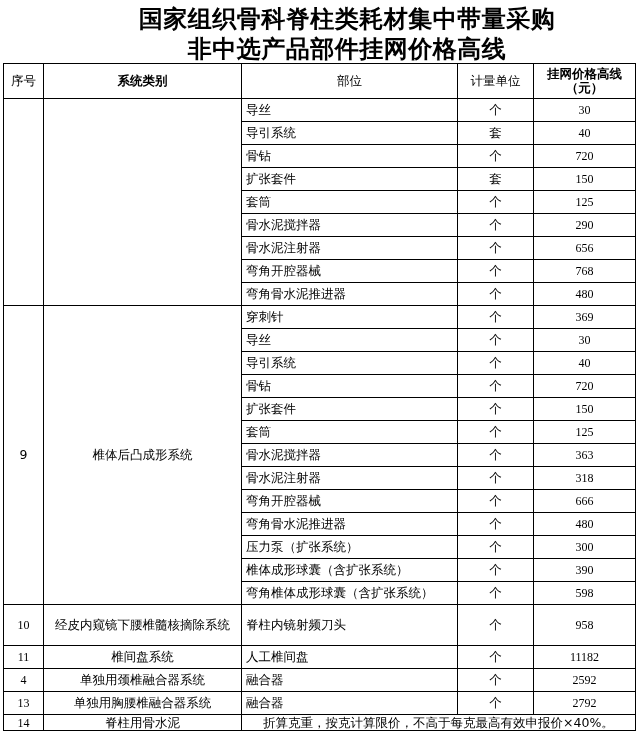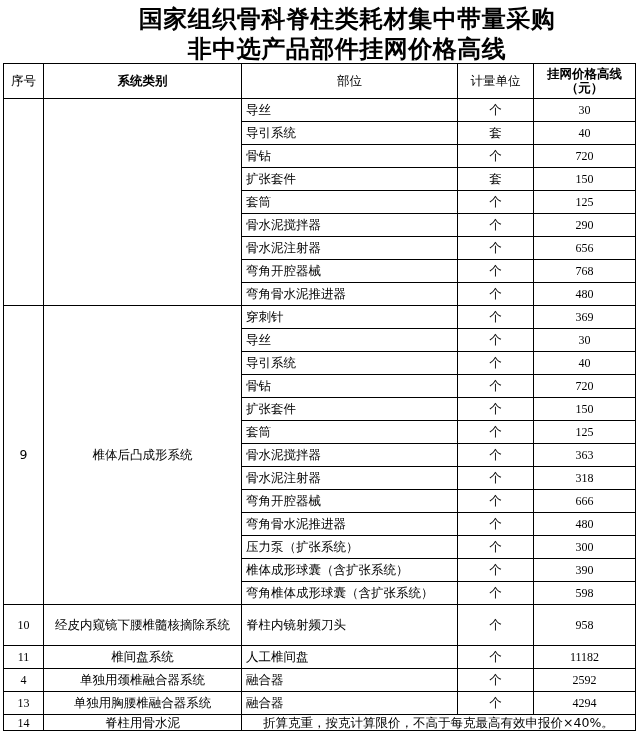--- a/index.html
+++ b/index.html
@@ -180,21 +180,21 @@
       <td class="l">融合器</td>
       <td class="c">个</td>
       <td class="c num">2592</td>
     </tr>
 
     <tr>
       <td class="c num">13</td>
       <td class="c">单独用胸腰椎融合器系统</td>
       <td class="l">融合器</td>
       <td class="c">个</td>
-      <td class="c num">4294</td>
+      <td class="c num">2792</td>
     </tr>
 
     <tr class="short">
       <td class="c num">14</td>
       <td class="c">脊柱用骨水泥</td>
       <td colspan="3" class="c">折算克重，按克计算限价，不高于每克最高有效申报价×40%。</td>
     </tr>
   </tbody>
 </table>
 

